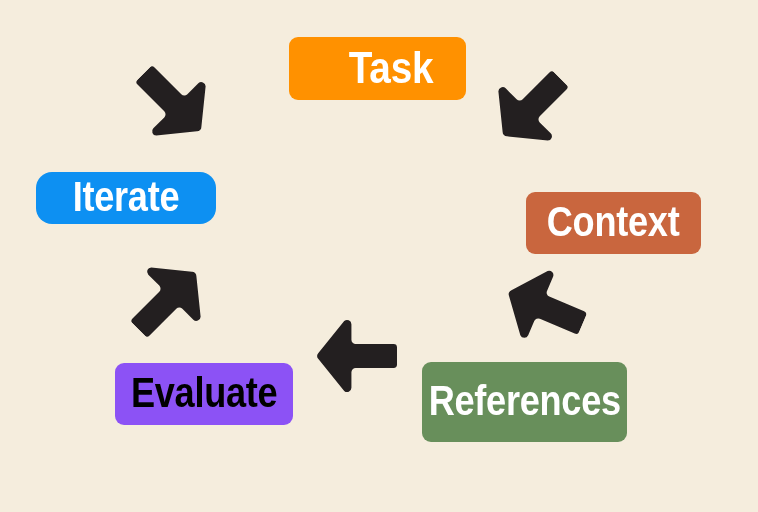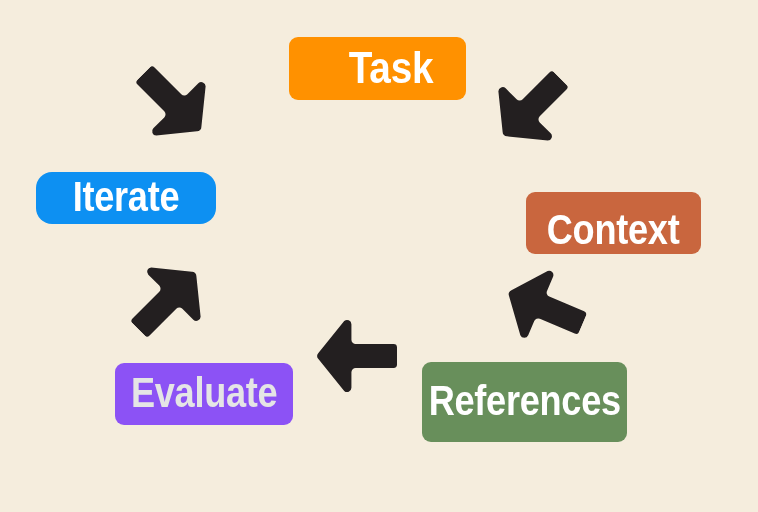--- a/index.html
+++ b/index.html
@@ -36,21 +36,21 @@
   }
   .node-label {
     display: block;
     transform: scaleX(0.86);
     transform-origin: center center;
     padding-bottom: 3px;
   }
 
   
   #node-task      { left: 289px; top:  37px; width: 177px; height: 63px; font-size: 45px; }
-  #node-context   { left: 526px; top: 192px; width: 175px; height: 62px; font-size: 42px; align-items: flex-end; }
+  #node-context   { left: 526px; top: 192px; width: 175px; height: 62px; font-size: 42px; }
   #node-references{ left: 422px; top: 362px; width: 205px; height: 80px; font-size: 42px; }
   #node-evaluate  { left: 115px; top: 363px; width: 178px; height: 62px; font-size: 42px; }
   #node-iterate   { left:  36px; top: 172px; width: 180px; height: 52px; font-size: 42px; border-radius: 16px; }
 
   
   .arrow {
     position: absolute;
     width: 86px;
     height: 86px;
   }
@@ -72,21 +72,21 @@
   </div>
 
   <div class="node" id="node-context" style="background: rgb(201, 102, 62); color: rgb(255, 255, 255);">
     <span class="node-label">Context</span>
   </div>
 
   <div class="node" id="node-references" style="background: rgb(104, 143, 91); color: rgb(255, 255, 255);">
     <span class="node-label">References</span>
   </div>
 
-  <div class="node" id="node-evaluate" style="background: rgb(140, 82, 245); color: #e5e5e5;">
+  <div class="node" id="node-evaluate" style="background: rgb(140, 82, 245); color: #000000;">
     <span class="node-label">Evaluate</span>
   </div>
 
   <div class="node" id="node-iterate" style="background: rgb(13, 144, 242); color: rgb(255, 255, 255);">
     <span class="node-label">Iterate</span>
   </div>
 
   <div class="arrow" id="arrow-task-to-context">
     <svg viewBox="0 0 100 100" aria-hidden="true">
       <path class="arrow-path" d="M4 36 h44 a5 5 0 0 0 5 -5 V13 a5 5 0 0 1 8.4 -3.6 l30 37 a5 5 0 0 1 0 7.2 l-30 37 A5 5 0 0 1 53 87 V69 a5 5 0 0 0 -5 -5 H4 a4 4 0 0 1 -4 -4 V40 a4 4 0 0 1 4 -4 z" fill="#231F20"></path>

